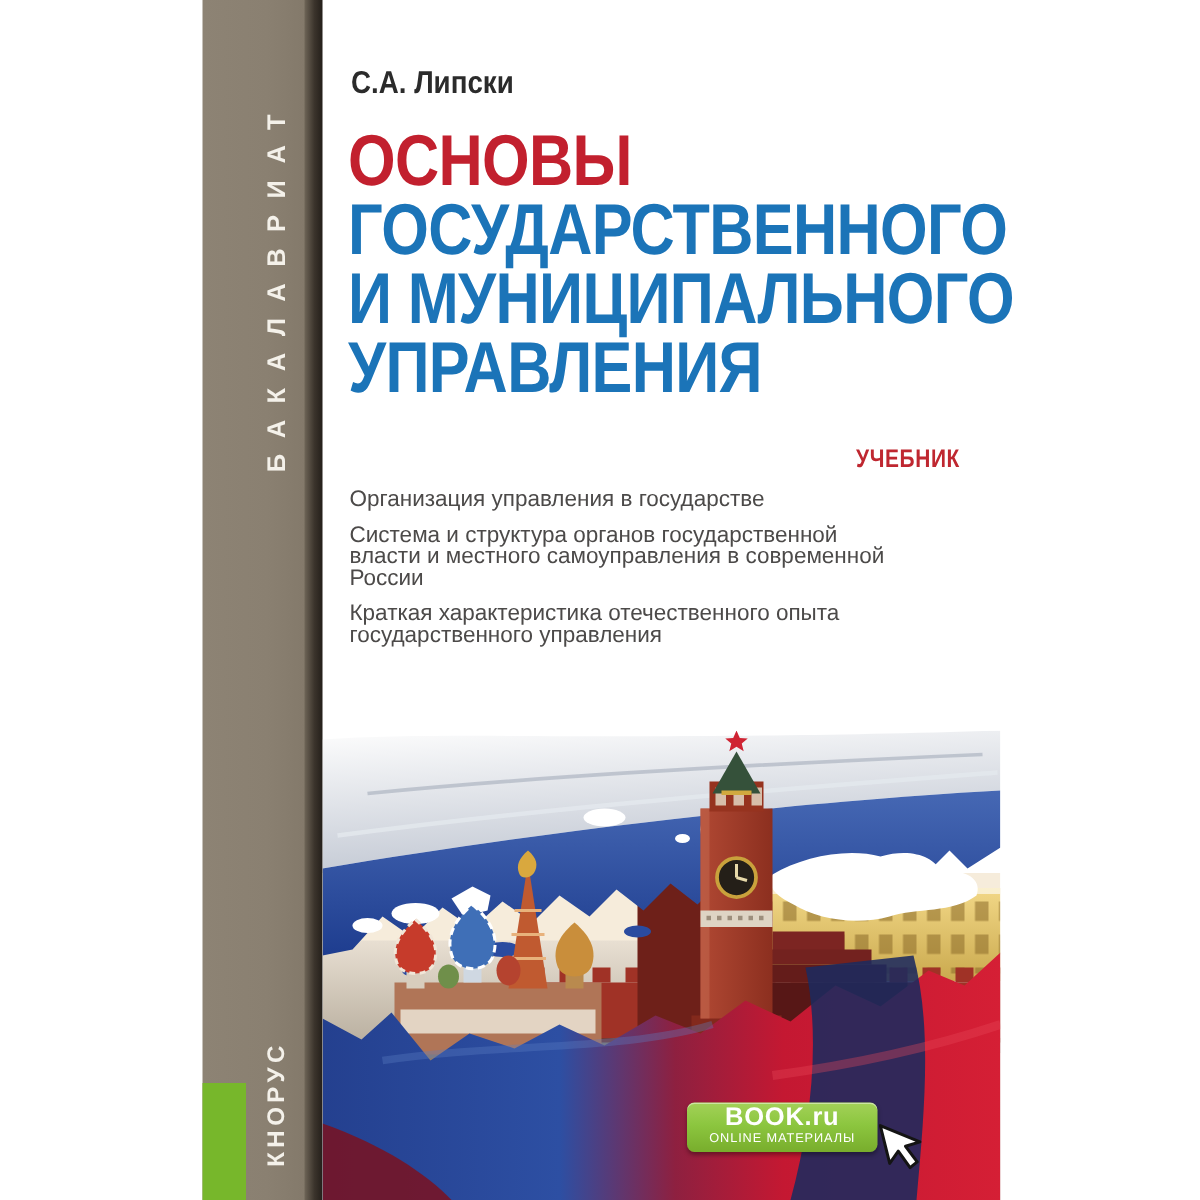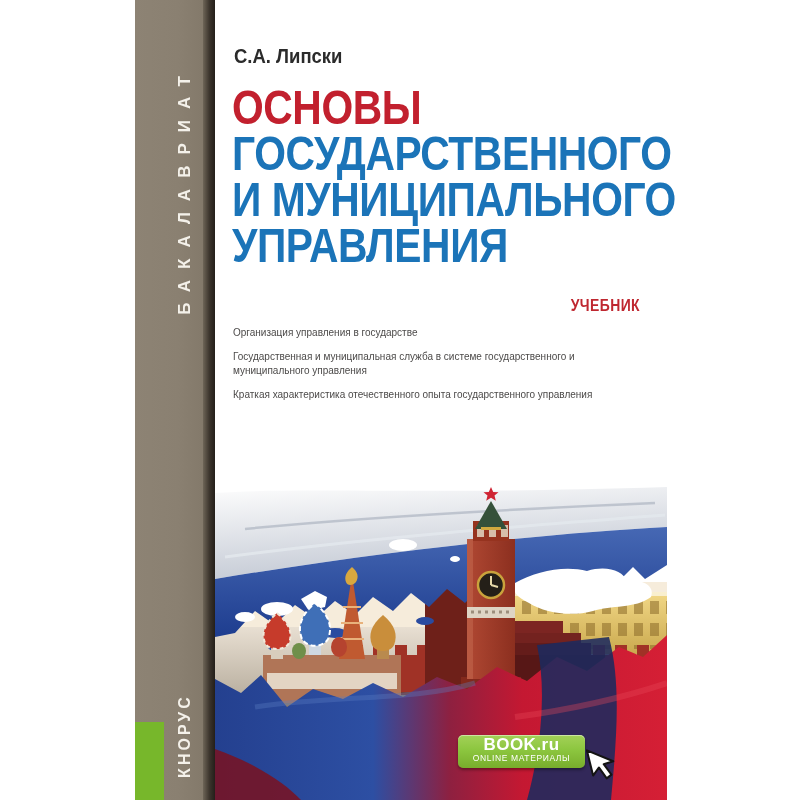--- a/index.html
+++ b/index.html
@@ -24,21 +24,21 @@
           transform:scaleX(.88);transform-origin:left top;letter-spacing:0;}
   .title{left:232px;top:85px;width:500px;transform:scaleX(.85);
          transform-origin:left top;font-weight:bold;font-size:48px;
          line-height:46px;letter-spacing:-.5px;white-space:nowrap;}
   .title .red{color:#c2202e;display:block;}
   .title .blue{color:#1b74b8;display:block;}
   .edition{left:480px;top:296px;width:160px;text-align:right;font-size:17px;
            font-weight:bold;color:#bf2730;transform:scaleX(.82);
            transform-origin:right top;letter-spacing:.5px;}
   .topics{left:233px;top:326px;width:372px;margin:0;padding:0;list-style:none;
-          font-size:10px;line-height:14.5px;color:#4c4a49;}
+          font-size:15px;line-height:14.5px;color:#4c4a49;}
   .topics li{margin:0 0 9px 0;padding:0;}
 
   
   .photo{left:215px;top:487px;width:452px;height:313px;overflow:hidden;}
 
   
   .badge{left:458px;top:735px;width:127px;height:33px;border-radius:5px;
          background:linear-gradient(180deg,#a3d158 0%,#8cc63f 45%,#78ad2c 100%);
          box-shadow:0 2px 3px rgba(0,0,0,.35), inset 0 1px 0 rgba(255,255,255,.45);
          text-align:center;color:#ffffff;}
@@ -62,21 +62,21 @@
   <div class="abs title">
     <span class="red">ОСНОВЫ</span>
     <span class="blue">ГОСУДАРСТВЕННОГО</span>
     <span class="blue">И МУНИЦИПАЛЬНОГО</span>
     <span class="blue">УПРАВЛЕНИЯ</span>
   </div>
   <div class="abs edition">УЧЕБНИК</div>
 
   <ul class="abs topics">
     <li>Организация управления в государстве</li>
-    <li>Государственная и муниципальная служба в системе государственного и муниципального управления</li>
+    <li>Система и структура органов государственной власти и местного самоуправления в современной России</li>
     <li>Краткая характеристика отечественного опыта государственного управления</li>
   </ul>
 
   <div class="abs photo">
     <svg width="452" height="313" viewBox="0 0 452 313">
       <defs>
         <linearGradient id="pave" x1="0" y1="0" x2="0" y2="1">
           <stop offset="0" stop-color="#e8dfd2"></stop>
             <stop offset=".45" stop-color="#b3a999"></stop>
             <stop offset="1" stop-color="#81786c"></stop>

